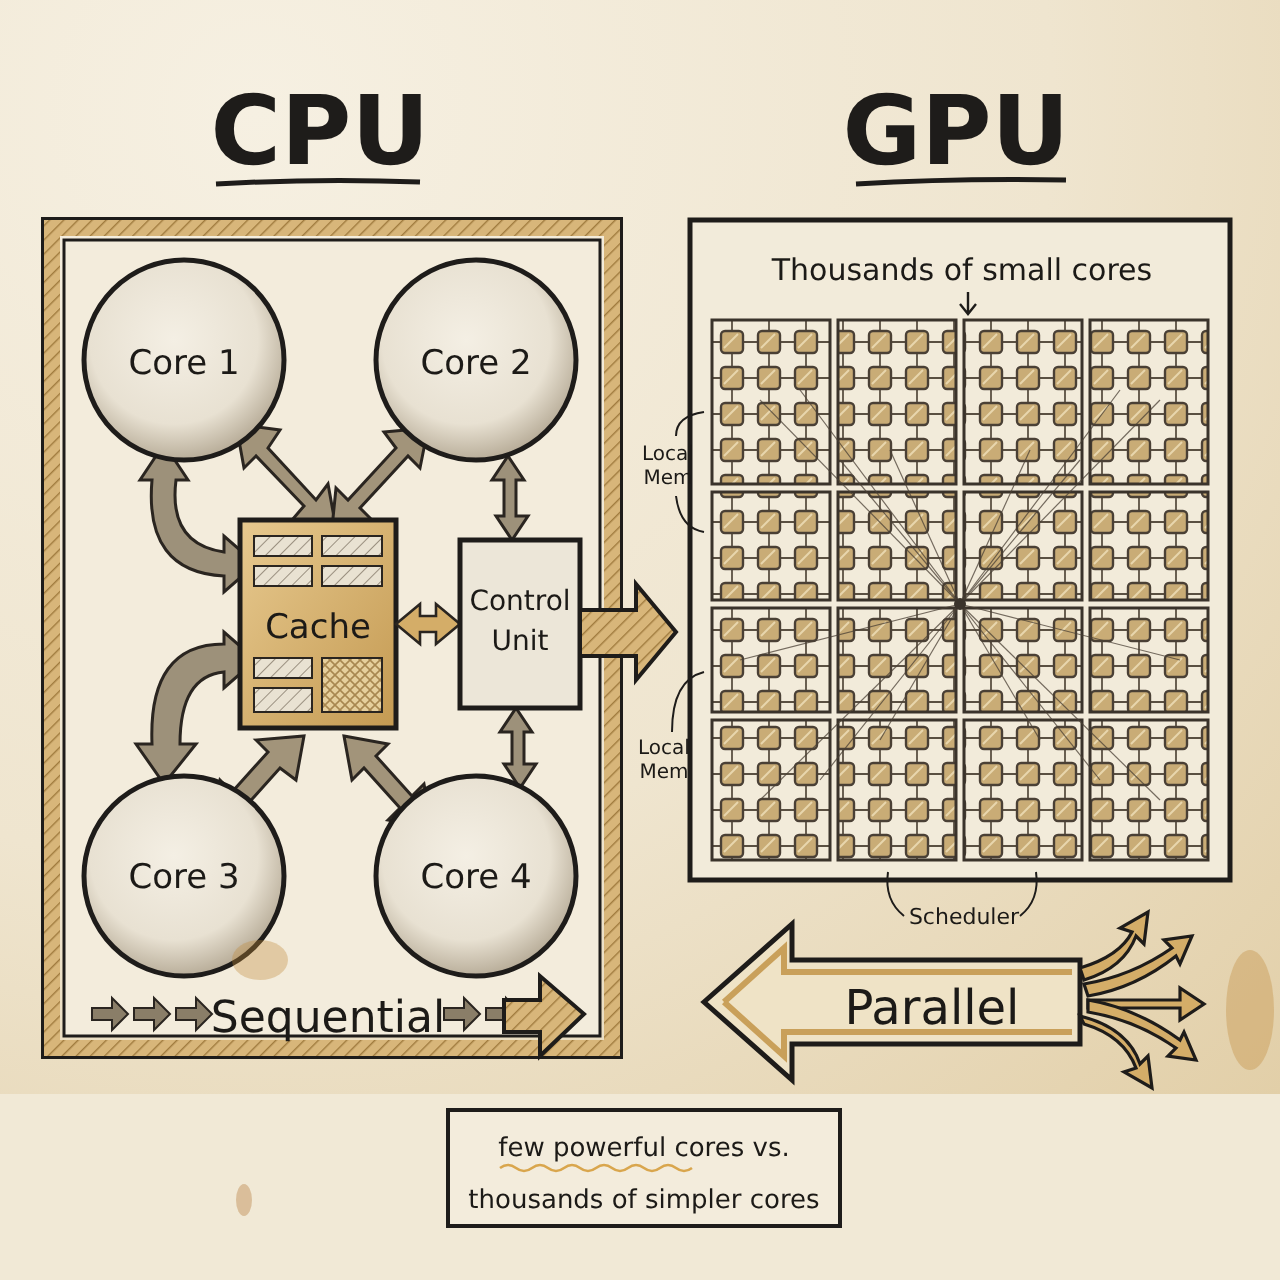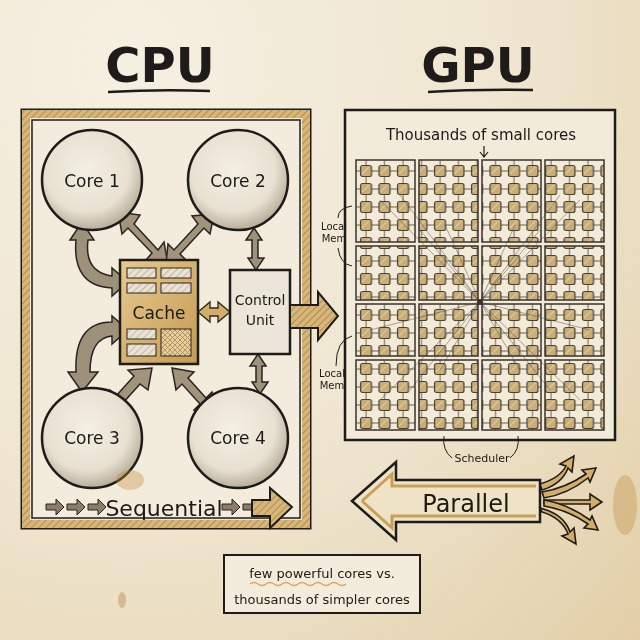--- a/index.html
+++ b/index.html
@@ -1,17 +1,17 @@
 <!DOCTYPE html>
 <html><head>
 <meta charset="utf-8">
 <style>
   html,body{margin:0;padding:0;}
   body{width:640px;height:640px;overflow:hidden;background:#f1e9d6;font-family:"DejaVu Sans",sans-serif;}
-  #stage{position:relative;width:640px;height:640px;
+  #stage{position:relative;width:640px;height:547px;
     background:radial-gradient(ellipse at 20% 10%,#f6f0e2 0%,#efe5cf 55%,#e2cfa8 100%);}
   svg{position:absolute;left:0;top:0;}
   .lbl{font-family:"DejaVu Sans",sans-serif;fill:#1c1a17;}
   .title{font-family:"DejaVu Sans",sans-serif;font-weight:bold;fill:#1e1c1a;}
 </style>
 </head>
 <body>
 
 <div id="stage">
 <svg width="640" height="640" viewBox="0 0 640 640">

